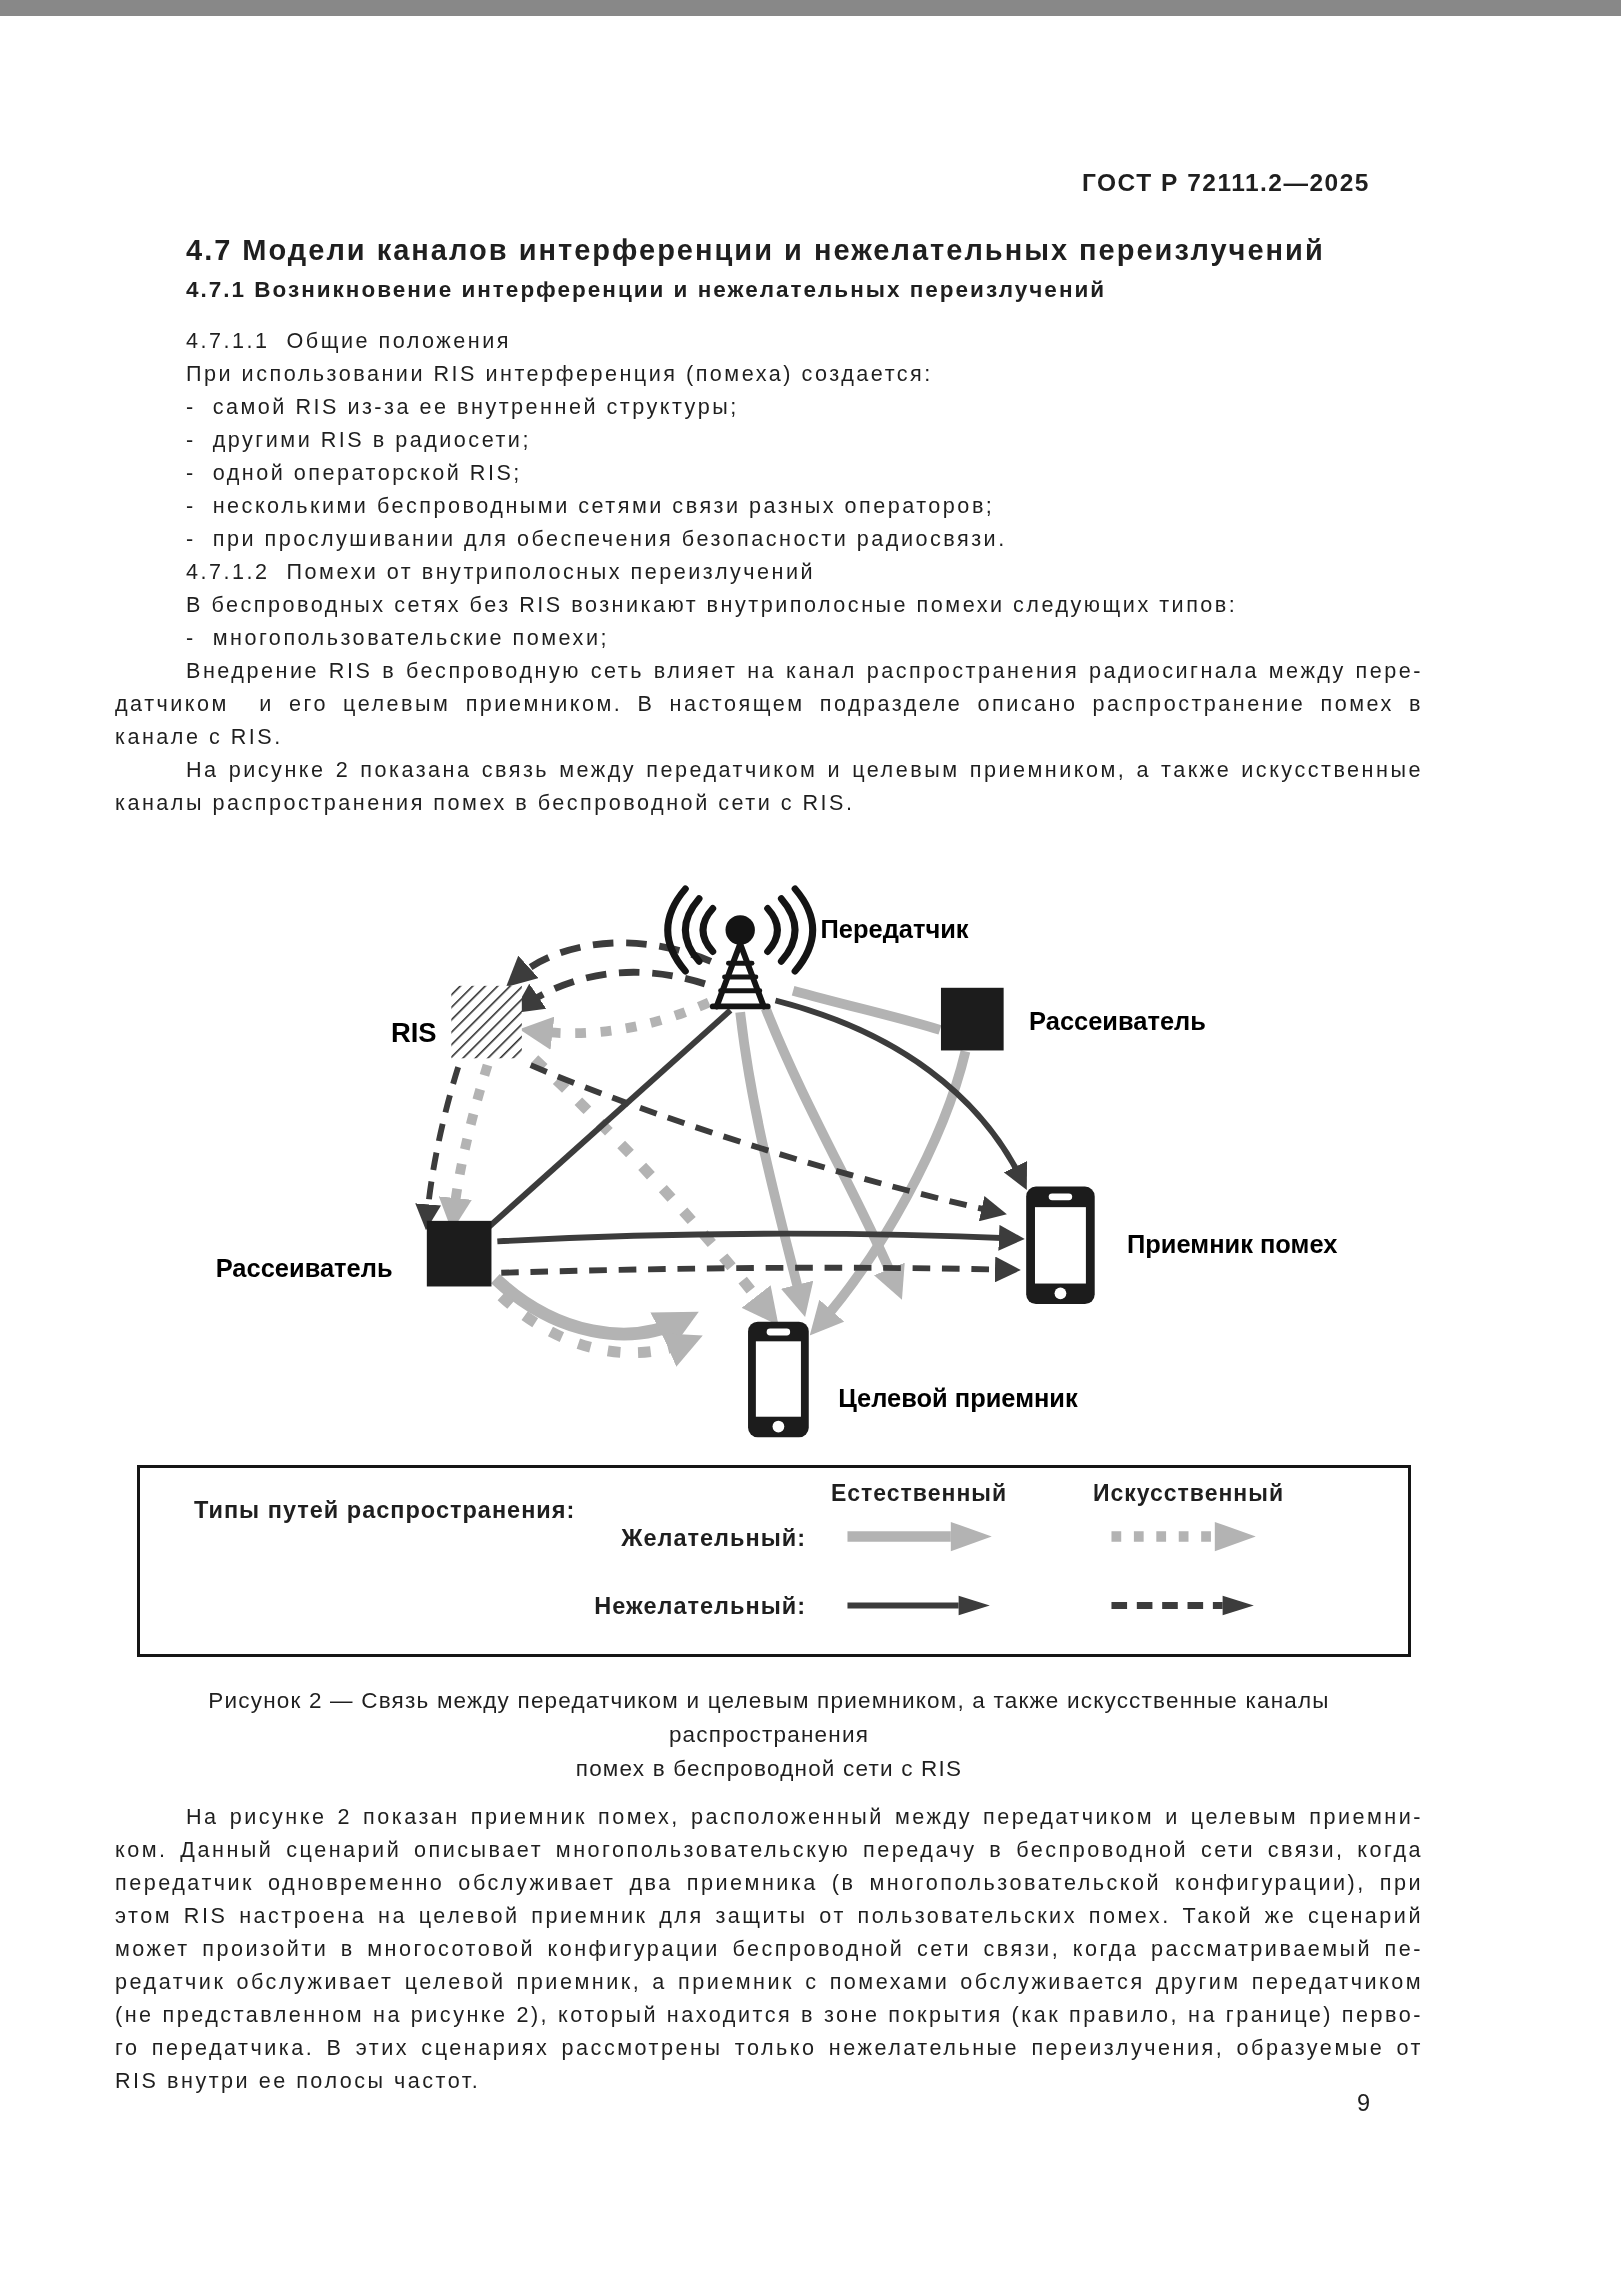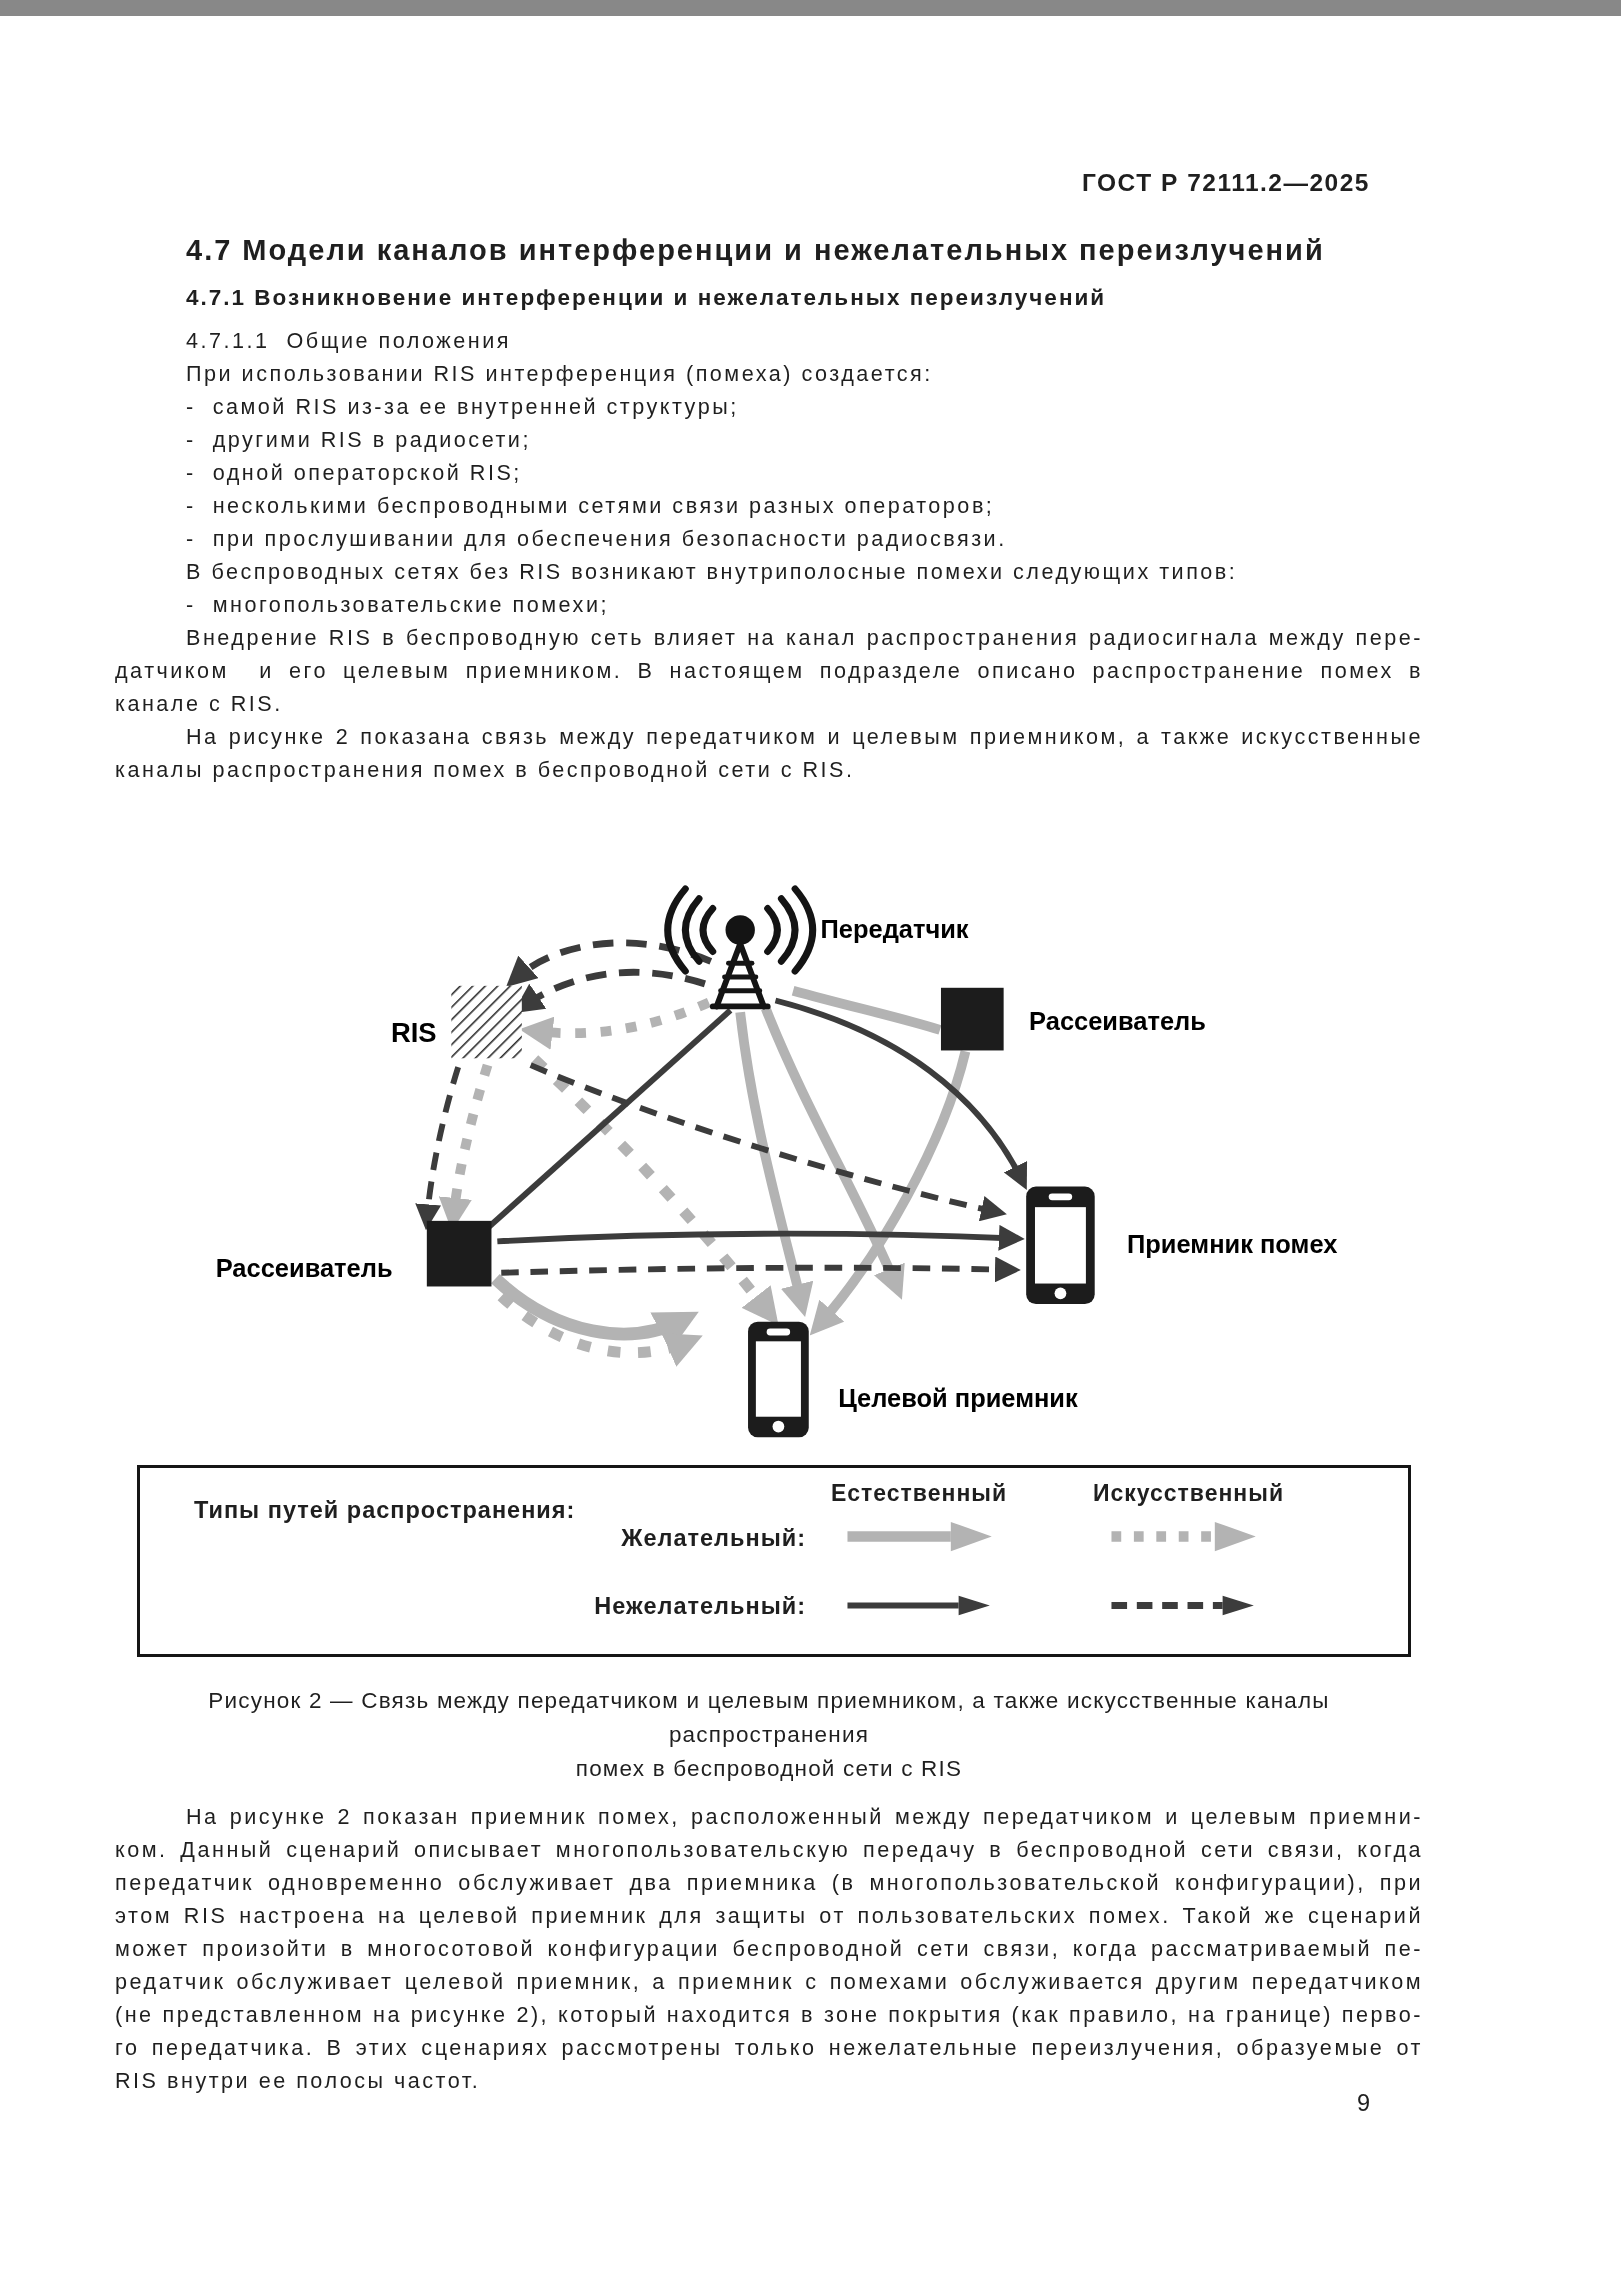--- a/index.html
+++ b/index.html
@@ -10,21 +10,21 @@
   }
   .abs{position:absolute;}
   .doc-header{
     left:115px;top:153px;width:1255px;text-align:right;
     font-size:24.5px;font-weight:bold;letter-spacing:1.5px;
   }
   .h-sec{
     left:186px;top:218px;font-size:29px;font-weight:bold;letter-spacing:2px;
   }
   .h-sub{
-    left:186px;top:269px;font-size:22.5px;font-weight:bold;letter-spacing:2px;
+    left:186px;top:261px;font-size:22.5px;font-weight:bold;letter-spacing:2px;
   }
   .body-block{left:115px;width:1308px;font-size:21.6px;letter-spacing:2.5px;line-height:33px;}
   #body1{top:308px;}
   #body2{top:1784px;}
   .bodyline{white-space:pre-wrap;}
   .bodyline.ind{text-indent:71px;}
   .bodyline.jst{text-align:justify;text-align-last:justify;}
   .figure-wrap{left:113px;top:867px;width:1274px;height:568px;}
   .legend-box{
     left:137px;top:1449px;width:1274px;height:192px;
@@ -57,20 +57,21 @@
   <div class="abs h-sub">4.7.1  Возникновение интерференции и нежелательных переизлучений</div>
 
   <div class="abs body-block" id="body1">
       <div class="bodyline ind">4.7.1.1  Общие положения</div>
       <div class="bodyline ind">При использовании RIS интерференция (помеха) создается:</div>
       <div class="bodyline ind">-  самой RIS из-за ее внутренней структуры;</div>
       <div class="bodyline ind">-  другими RIS в радиосети;</div>
       <div class="bodyline ind">-  одной операторской RIS;</div>
       <div class="bodyline ind">-  несколькими беспроводными сетями связи разных операторов;</div>
       <div class="bodyline ind">-  при прослушивании для обеспечения безопасности радиосвязи.</div>
+      <div class="bodyline ind">4.7.1.2  Помехи от внутриполосных переизлучений</div>
       <div class="bodyline ind">В беспроводных сетях без RIS возникают внутриполосные помехи следующих типов:</div>
       <div class="bodyline ind">-  многопользовательские помехи;</div>
       <div class="bodyline ind jst">Внедрение RIS в беспроводную сеть влияет на канал распространения радиосигнала между пере-</div>
       <div class="bodyline jst">датчиком  и его целевым приемником. В настоящем подразделе описано распространение помех в</div>
       <div class="bodyline ">канале с RIS.</div>
       <div class="bodyline ind jst">На рисунке 2 показана связь между передатчиком и целевым приемником, а также искусственные</div>
       <div class="bodyline ">каналы распространения помех в беспроводной сети с RIS.</div>
     </div>
 
   <div class="abs figure-wrap">

